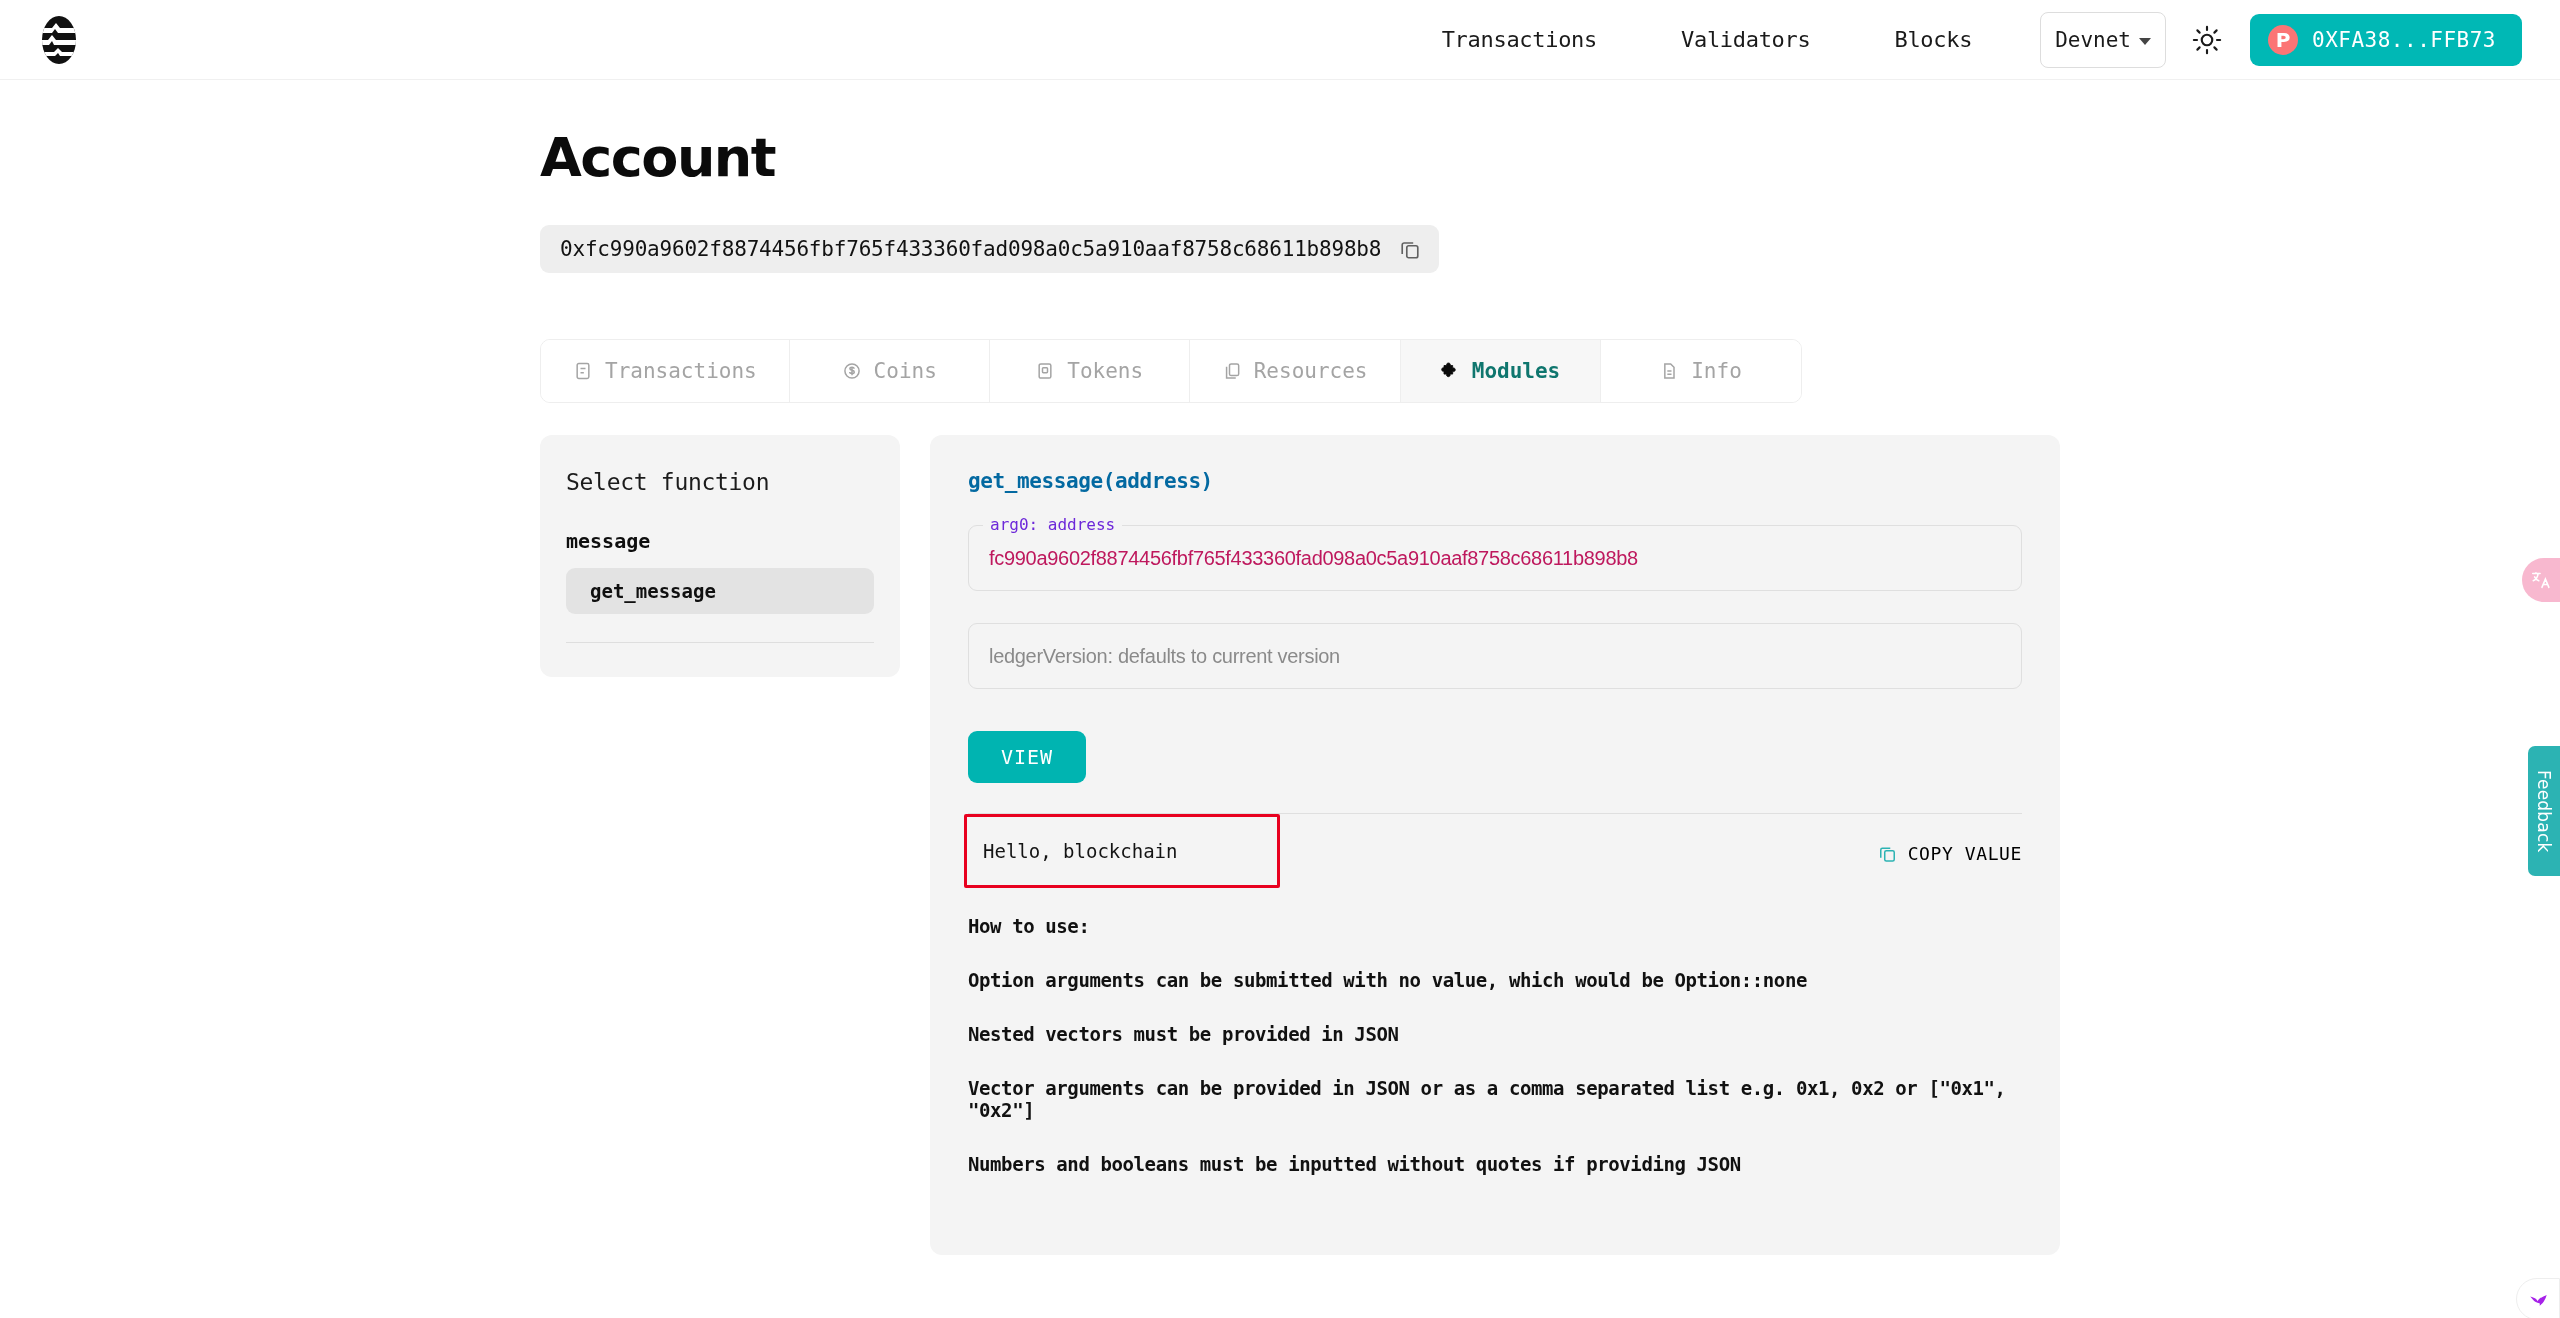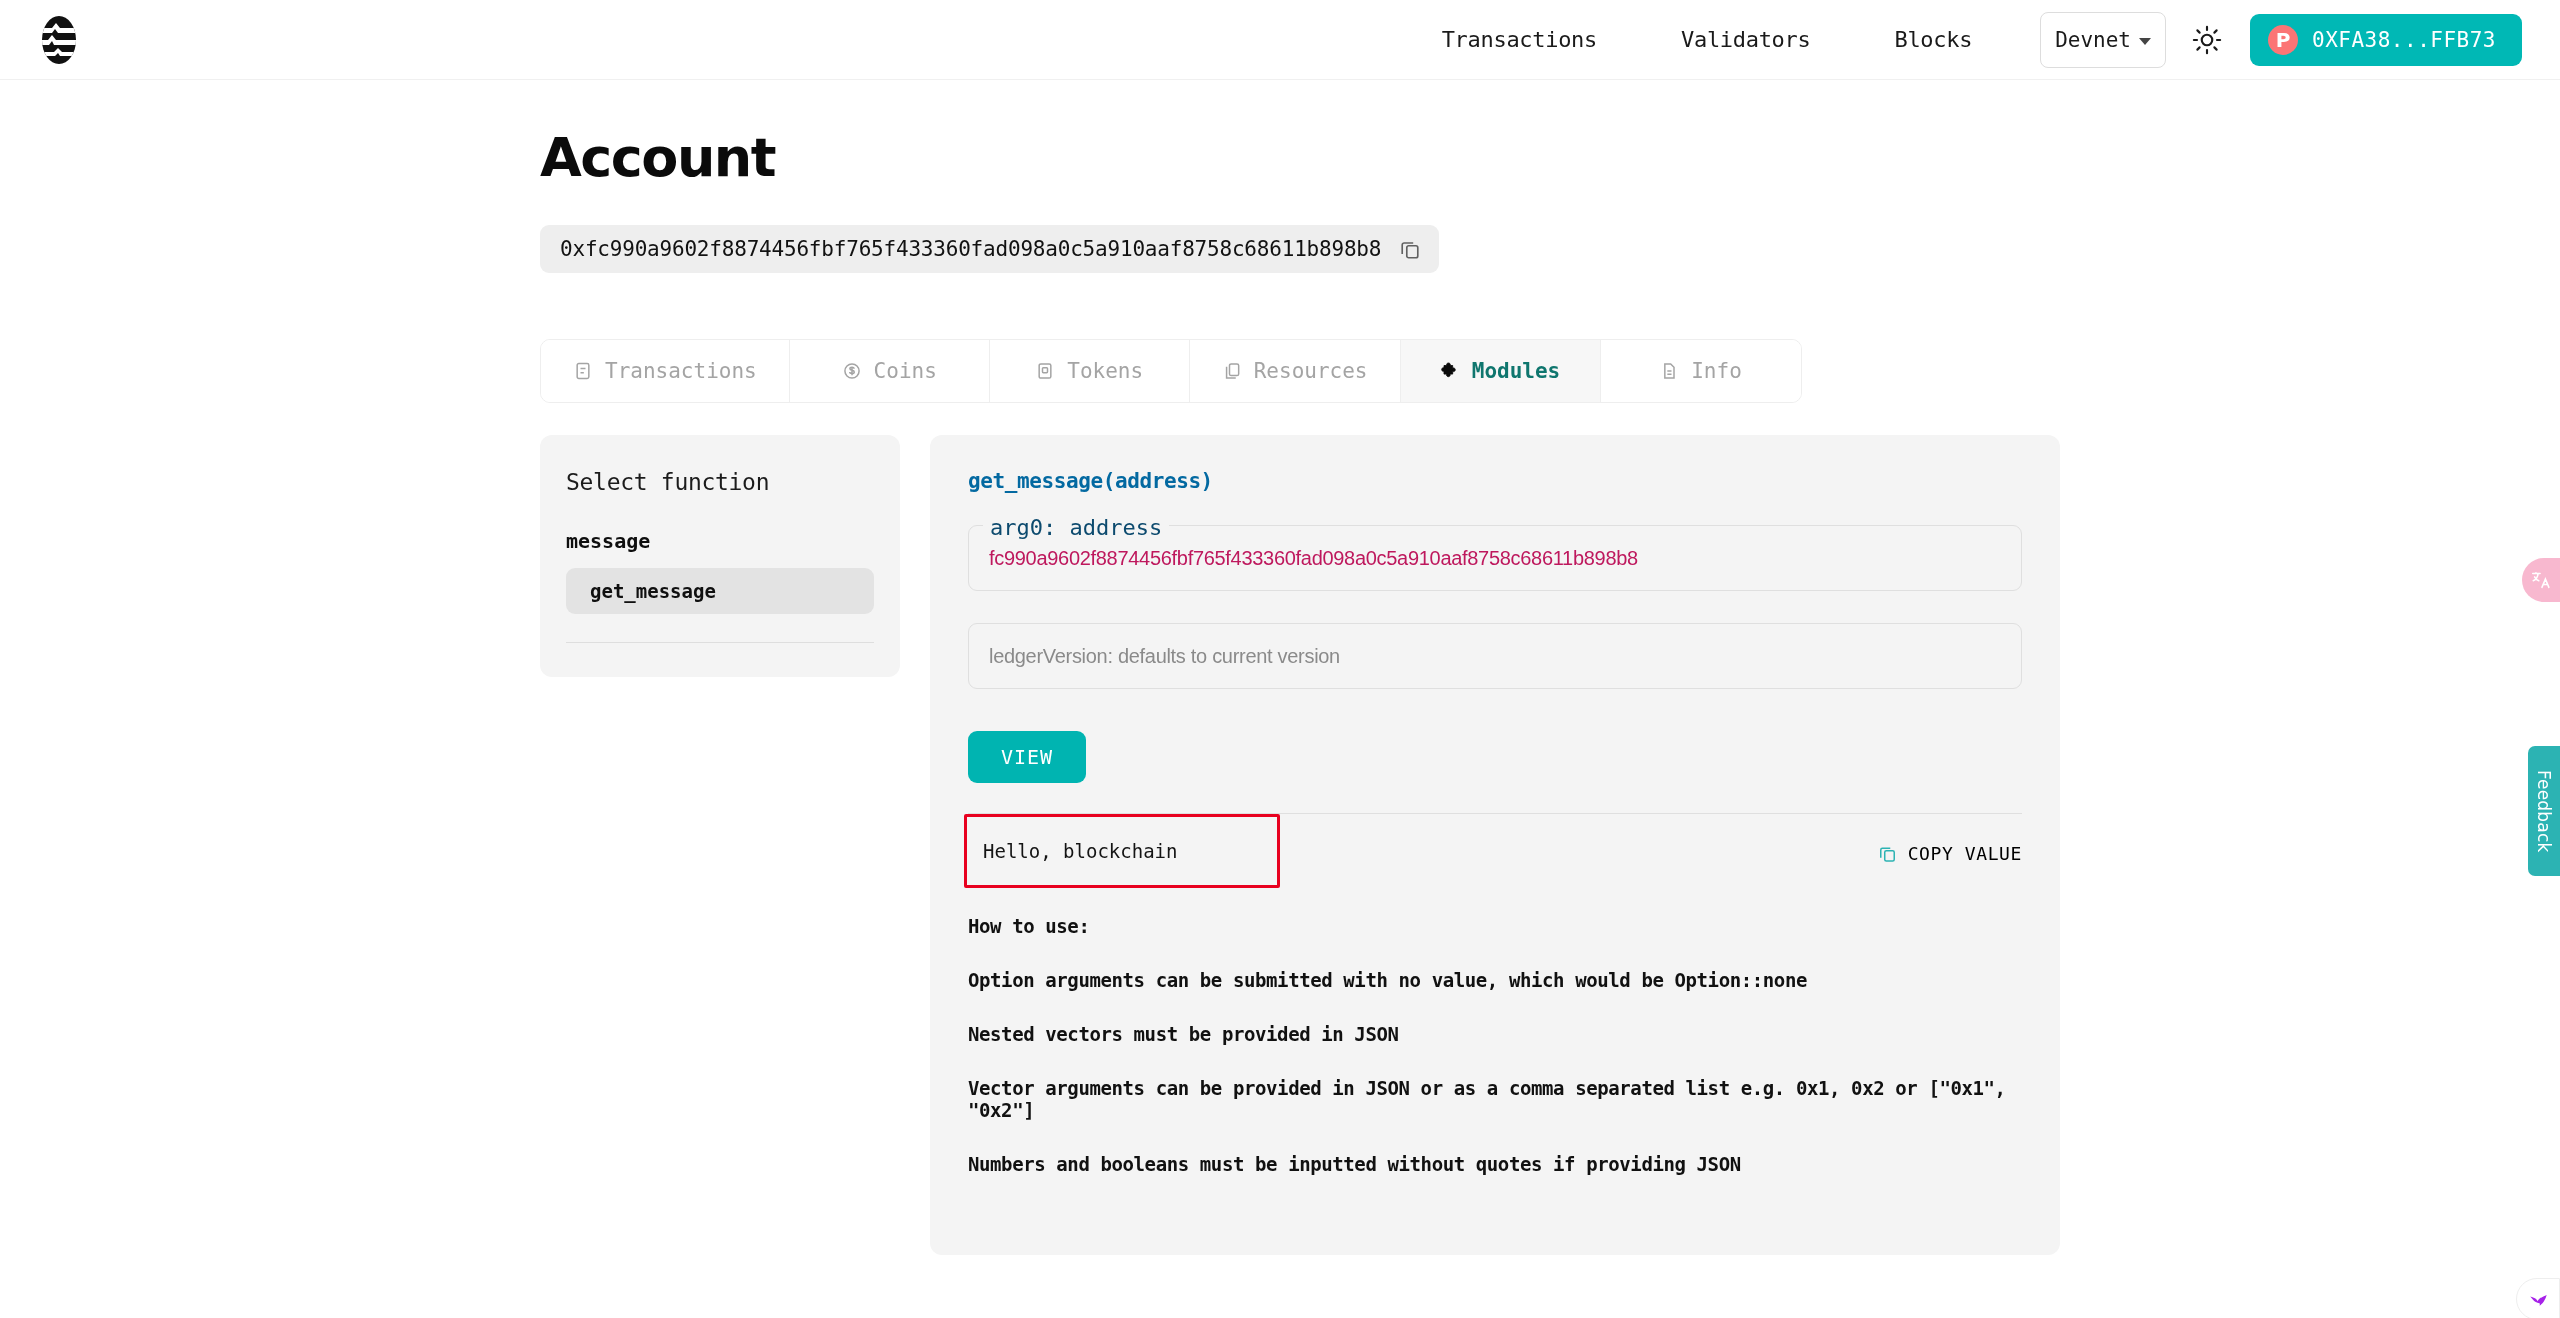--- a/index.html
+++ b/index.html
@@ -209,22 +209,22 @@
     display: flex;
     align-items: center;
     padding: 0 20px;
     background: transparent;
   }
   .field-legend {
     position: absolute;
     top: -11px; left: 14px;
     background: #f4f4f4;
     padding: 0 7px;
-    font-size: 22px;
-    color: #0c4a6e;
+    font-size: 16px;
+    color: #6d28d9;
     font-family: "DejaVu Sans Mono", monospace;
   }
   .field-val { font-size: 20px; color: #be185d; letter-spacing: -0.3px; font-family: Liberation Sans, sans-serif; border: none; background: transparent; width: 100%; outline: none; }
   .field-val::placeholder { color: #8a8a8a; }
 
   .view-btn {
     margin-top: 42px;
     background: #00b4b1;
     color: #fff;
     border: none;

